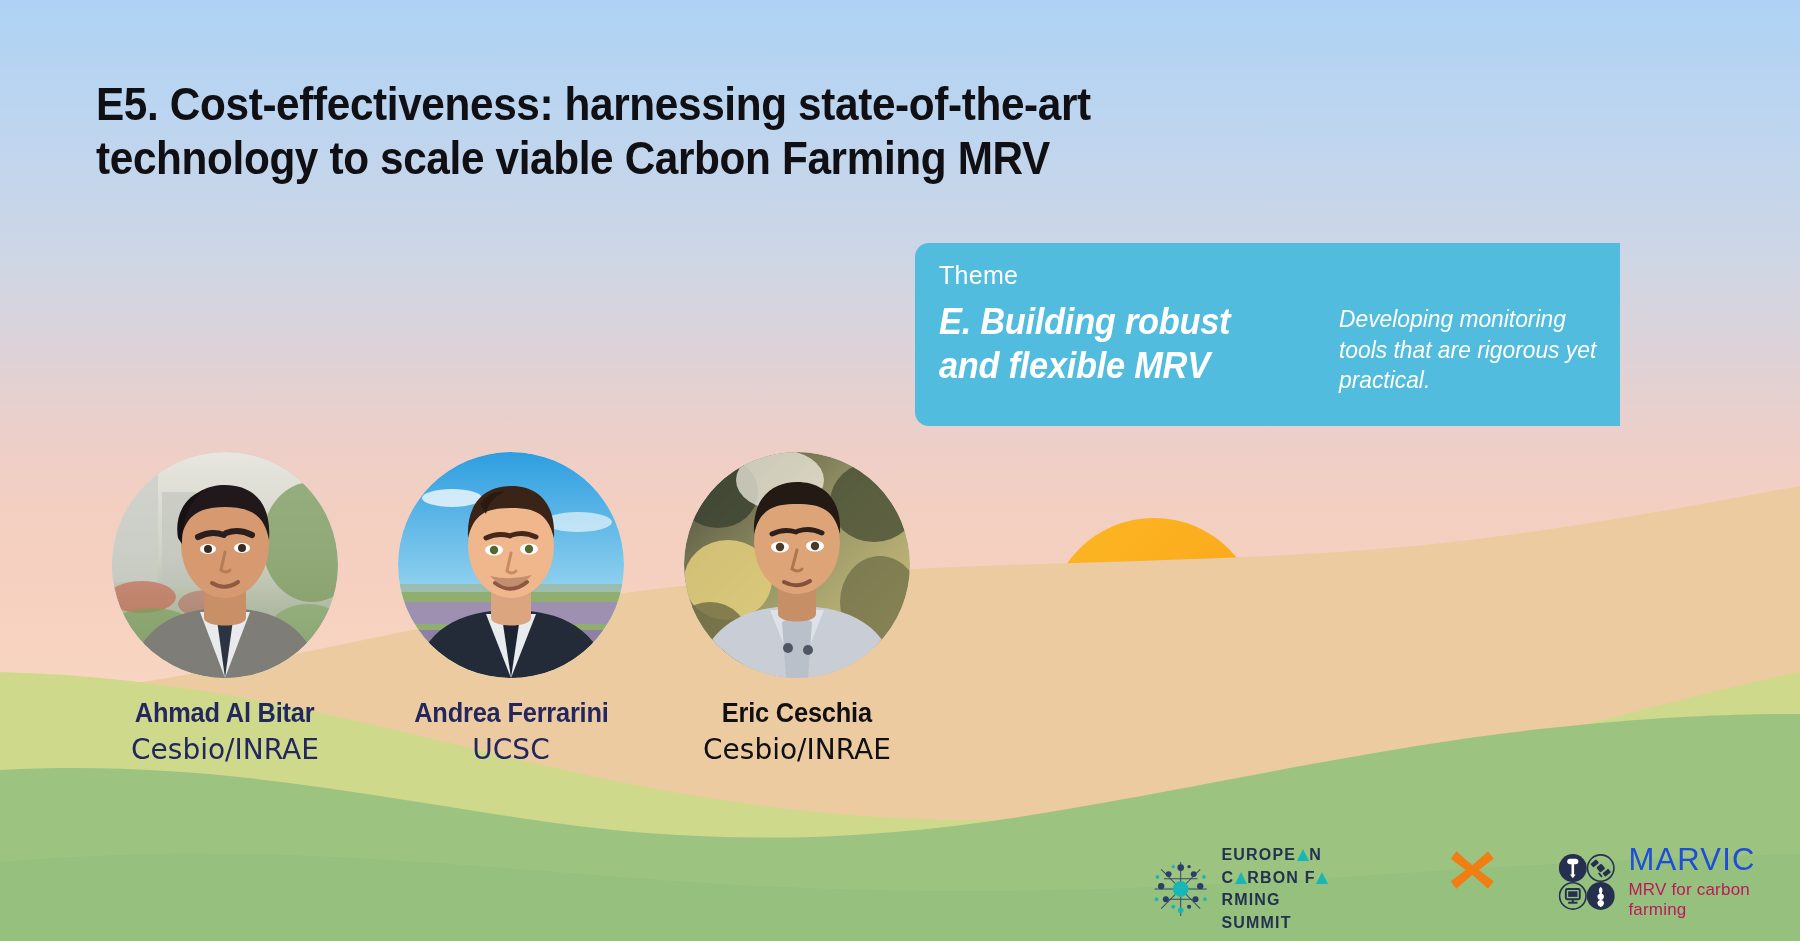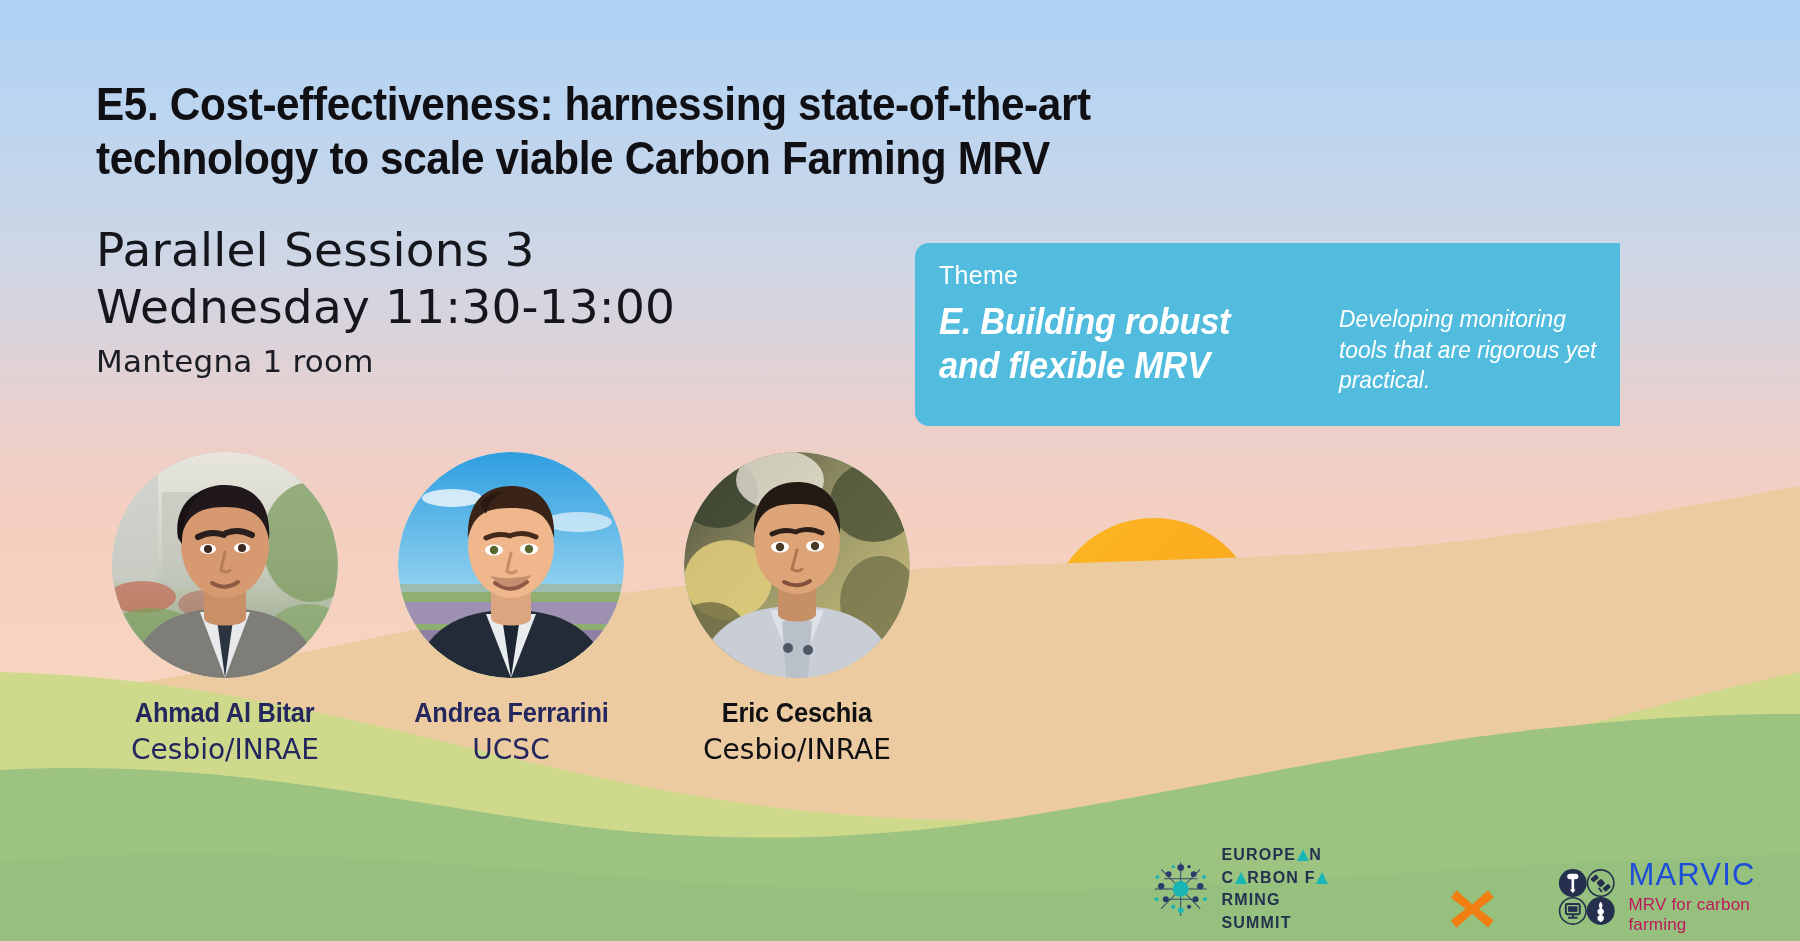--- a/index.html
+++ b/index.html
@@ -111,21 +111,21 @@
   }
   .sp-org{
     margin-top:4px;font-size:28px;font-weight:400;
     font-family:"DejaVu Sans","Liberation Sans",sans-serif;
     white-space:nowrap;
   }
 
   
   .logos{
     position:absolute;left:1150px;top:844px;
-    display:flex;align-items:flex-end;gap:26px;
+    display:flex;align-items:flex-start;gap:26px;
   }
   .logo-ecfs{display:flex;align-items:center;}
   .ecfs-words{
     margin-left:10px;
     font-family:"Liberation Sans Narrow","Liberation Sans",sans-serif;
     font-weight:bold;font-size:16px;line-height:1.42;
     letter-spacing:1.2px;color:#22324f;
   }
   .tri{
     display:inline-block;width:0;height:0;
@@ -161,25 +161,20 @@
 
     <path d="M0,672 C180,676 330,714 520,760 C700,802 840,822 1010,820 C1180,818 1330,790 1480,752 C1620,716 1720,688 1800,672 L1800,941 L0,941 Z" fill="#cfd98c"></path>
 
     <path d="M0,770 C190,760 340,790 520,818 C700,846 860,844 1050,812 C1240,780 1400,742 1570,726 C1670,716 1740,714 1800,714 L1800,941 L0,941 Z" fill="#9dc380"></path>
 
     <path d="M0,862 C240,842 420,862 660,880 C900,898 1120,892 1360,876 C1540,864 1690,856 1800,854 L1800,941 L0,941 Z" fill="#95c07d"></path>
   </svg>
 
   <div class="headline">E5. Cost-effectiveness: harnessing state-of-the-art technology to scale viable Carbon Farming MRV</div>
 
-  <div class="session-block">
-    <div class="session-line1">Parallel Sessions 3</div>
-    <div class="session-line2">Wednesday 11:30-13:00</div>
-    <div class="session-room">Mantegna 1 room</div>
-  </div>
 
   <div class="theme-panel">
     <div class="theme-kicker">Theme</div>
     <div class="theme-row">
       <div class="theme-title">E. Building robust and flexible MRV</div>
       <div class="theme-desc">Developing monitoring tools that are rigorous yet practical.</div>
     </div>
   </div>
 
   <div class="speakers">

